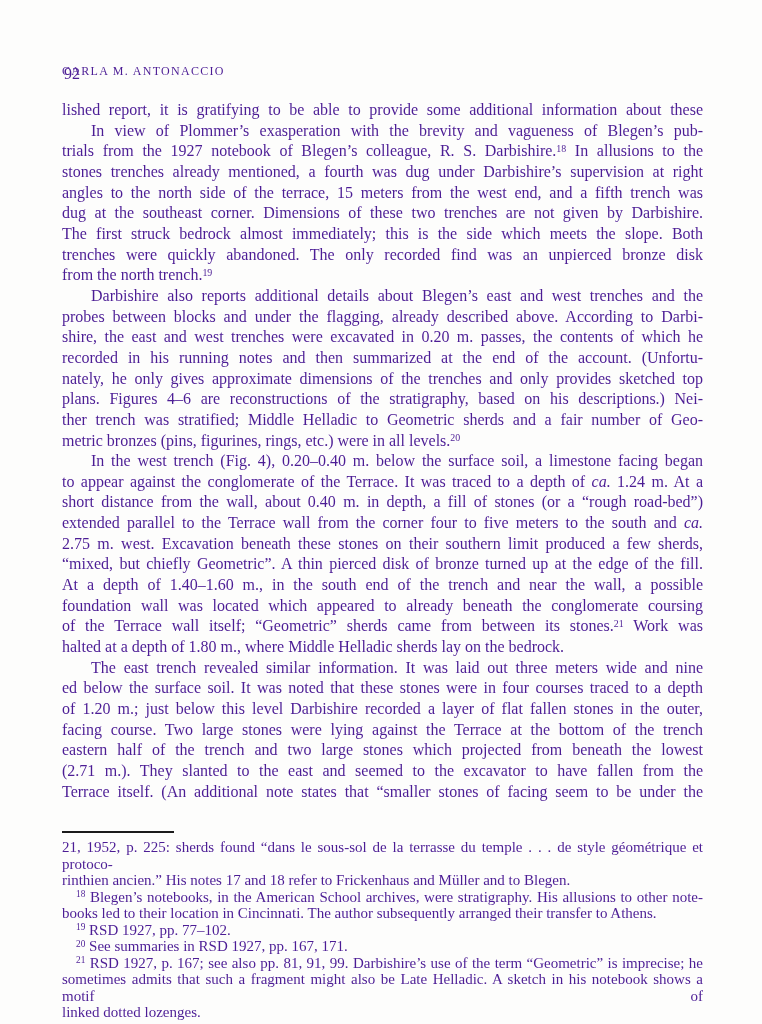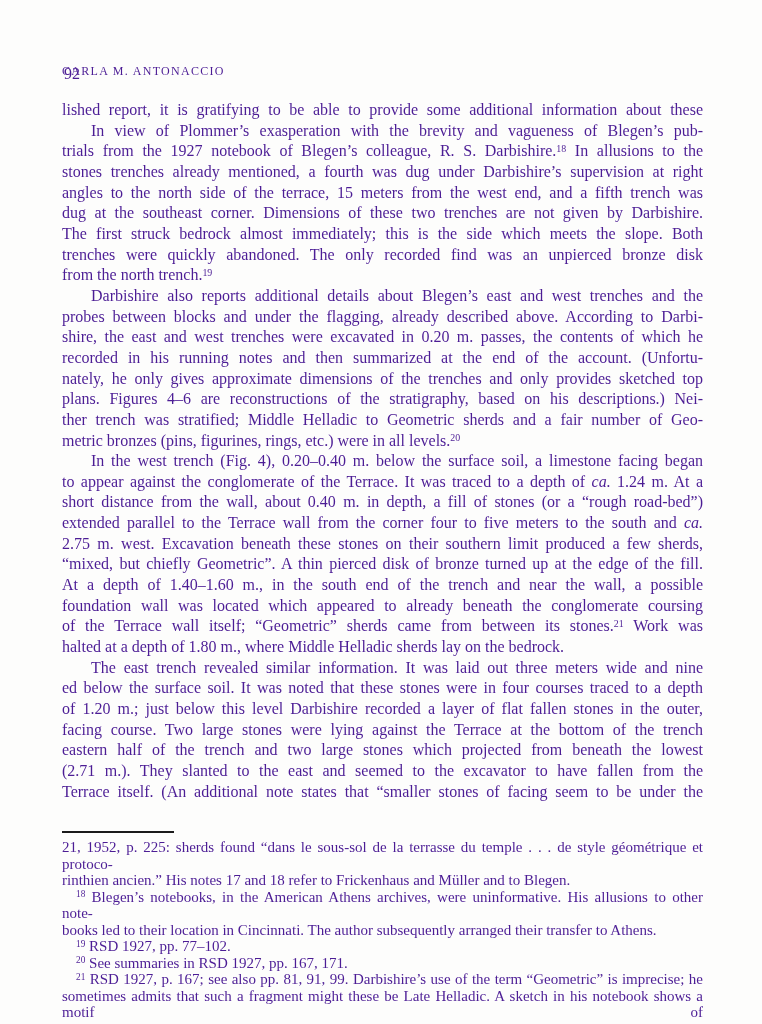--- a/index.html
+++ b/index.html
@@ -77,21 +77,21 @@
         <div class="body-line"><span>eastern half of the trench and two large stones which projected from beneath the lowest</span></div>
         <div class="body-line"><span>(2.71 m.). They slanted to the east and seemed to the excavator to have fallen from the</span></div>
         <div class="body-line"><span>Terrace itself. (An additional note states that “smaller stones of facing seem to be under the</span></div>
       </div>
     </div>
 
   <div class="fn-rule"></div>
   <div class="footnotes" id="footnotes">
       <div class="fn-line"><span>21, 1952, p. 225: sherds found “dans le sous-sol de la terrasse du temple . . . de style géométrique et protoco-</span></div>
       <div class="fn-line end"><span>rinthien ancien.” His notes 17 and 18 refer to Frickenhaus and Müller and to Blegen.</span></div>
-      <div class="fn-line indent"><span class="sup">18</span><span> Blegen’s notebooks, in the American Athens archives, were uninformative. His allusions to other note-</span></div>
+      <div class="fn-line indent"><span class="sup">18</span><span> Blegen’s notebooks, in the American School archives, were stratigraphy. His allusions to other note-</span></div>
       <div class="fn-line end"><span>books led to their location in Cincinnati. The author subsequently arranged their transfer to Athens.</span></div>
       <div class="fn-line indent end"><span class="sup">19</span><span> RSD 1927, pp. 77–102.</span></div>
       <div class="fn-line indent end"><span class="sup">20</span><span> See summaries in RSD 1927, pp. 167, 171.</span></div>
       <div class="fn-line indent"><span class="sup">21</span><span> RSD 1927, p. 167; see also pp. 81, 91, 99. Darbishire’s use of the term “Geometric” is imprecise; he</span></div>
-      <div class="fn-line"><span>sometimes admits that such a fragment might these be Late Helladic. A sketch in his notebook shows a motif of</span></div>
+      <div class="fn-line"><span>sometimes admits that such a fragment might also be Late Helladic. A sketch in his notebook shows a motif of</span></div>
       <div class="fn-line end"><span>linked dotted lozenges.</span></div>
     </div>
 </div>
 
 </body></html>

